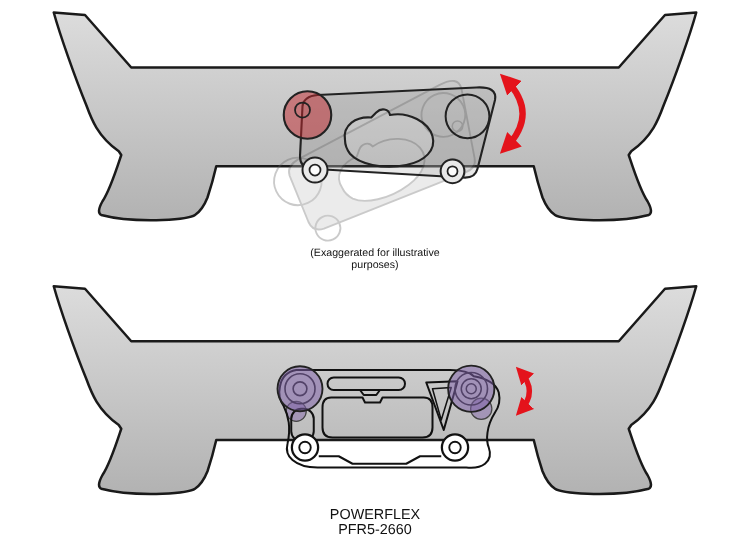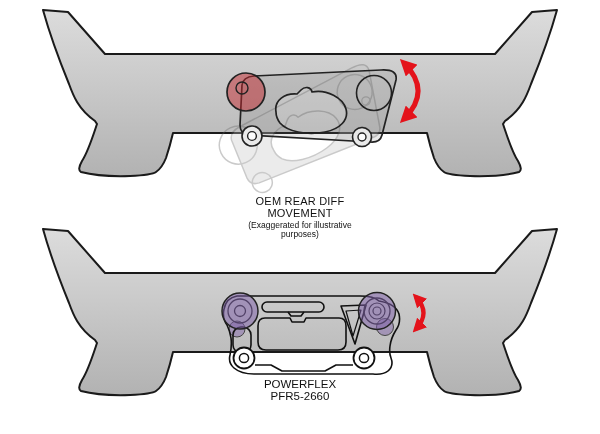--- a/index.html
+++ b/index.html
@@ -5,21 +5,21 @@
   html,body{margin:0;padding:0;background:#ffffff;}
   body{width:600px;height:434px;position:relative;overflow:hidden;
        font-family:"Liberation Sans", sans-serif;color:#111;}
   .stage{position:absolute;inset:0;}
   svg{position:absolute;left:0;top:0;}
   .caption{position:absolute;text-align:center;color:#111;}
   .caption-oem{top:196px;left:225px;width:150px;}
   .caption-oem .title{font-size:11px;line-height:11.5px;letter-spacing:.2px;
        margin:0 auto;width:122px;}
   .caption-oem .note{font-size:8.5px;line-height:9px;margin:2px auto 0;width:134px;}
-  .caption-pfx{top:378px;left:225px;width:150px;font-size:11.5px;line-height:12px;}
+  .caption-pfx{top:406px;left:225px;width:150px;font-size:11.5px;line-height:12px;}
 </style>
 </head>
 <body>
 
 <div class="stage">
 
 <svg width="600" height="434" viewBox="0 0 600 434">
   <defs>
     <linearGradient id="gm" x1="0" y1="0" x2="0" y2="1">
       <stop offset="0" stop-color="#dcdcdc"></stop>
@@ -122,21 +122,20 @@
       <circle cx="377" cy="311" r="8" fill="none" stroke="#222" stroke-width="1.2"></circle>
       <circle cx="377" cy="311" r="4" fill="none" stroke="#222" stroke-width="1.2"></circle>
       <circle cx="377" cy="311" r="18.5" fill="#7e60a8" fill-opacity="0.52" stroke="#222" stroke-width="1.5"></circle>
     </g>
 
     <path d="M 416 297 Q 431 313 416 329" fill="none" stroke="#e4131b" stroke-width="4.2" marker-start="url(#ah)" marker-end="url(#ah)"></path>
   </g>
 </svg>
 
 <div class="caption caption-oem">
-  <div class="title">OEM REAR DIFF MOVEMENT</div>
   <div class="note">(Exaggerated for illustrative purposes)</div>
 </div>
 
 <div class="caption caption-pfx">
   <div>POWERFLEX</div>
   <div>PFR5-2660</div>
 </div>
 
 </div>
 

